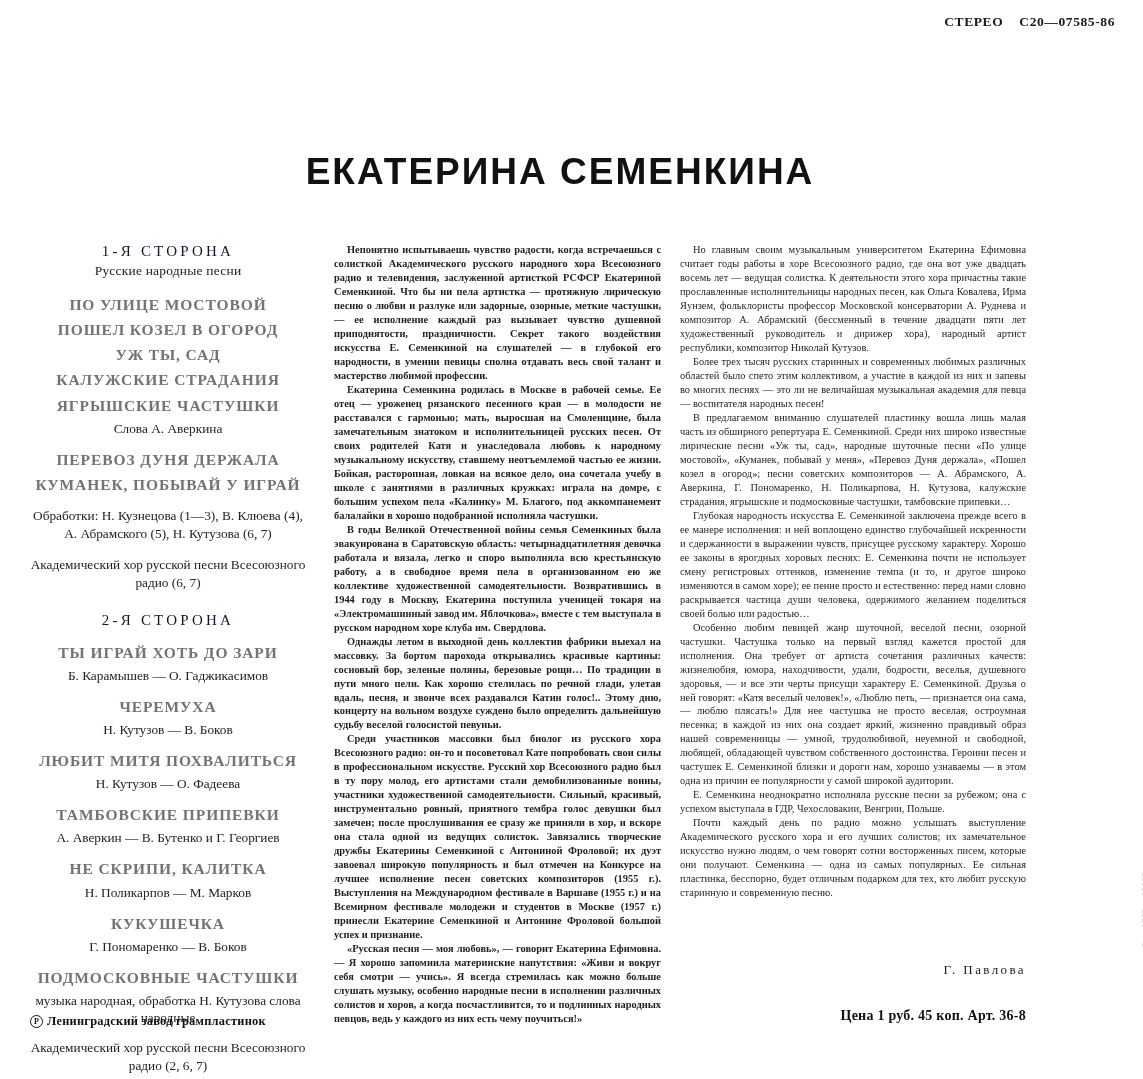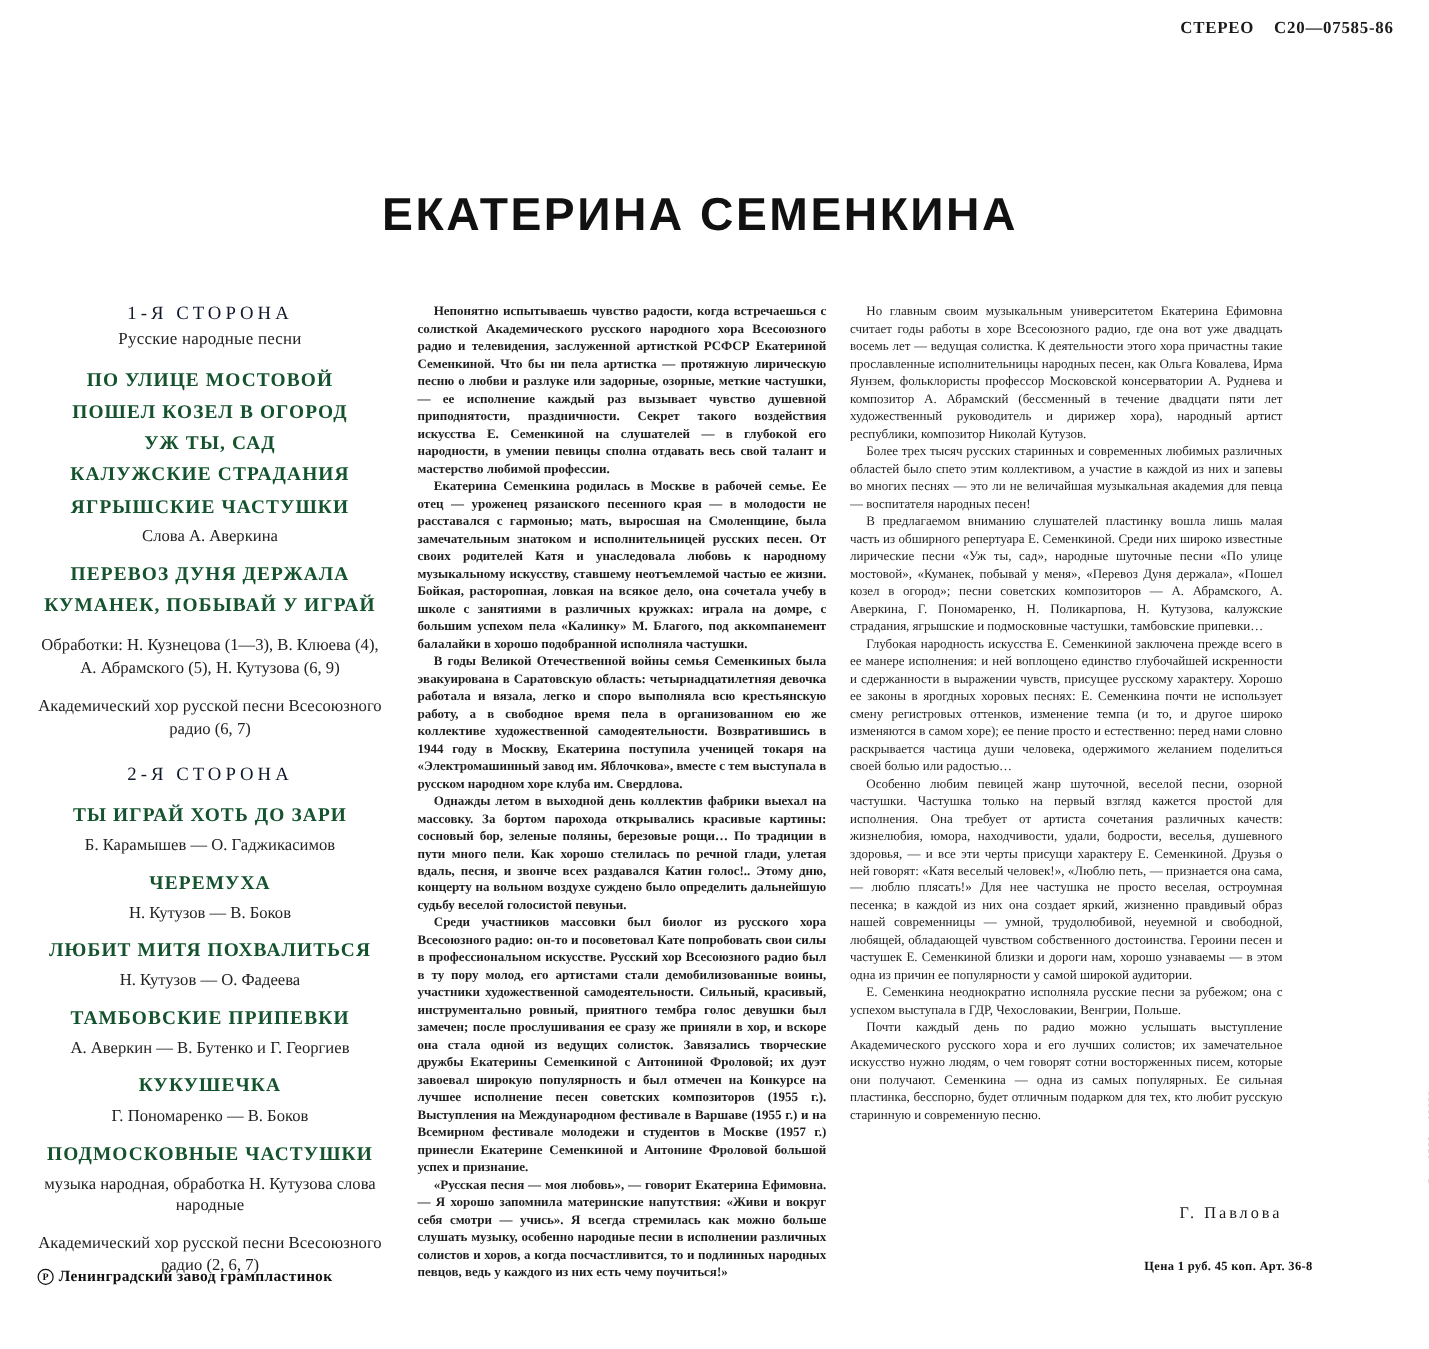--- a/index.html
+++ b/index.html
@@ -78,21 +78,21 @@
     color: #222;
     letter-spacing: 0.2px;
   }
   .track-title {
     font-family: "Liberation Serif", "DejaVu Serif", serif;
     font-weight: bold;
     font-size: 15.5px;
     letter-spacing: 0.9px;
     margin: 0 0 4px 0;
     line-height: 1.30;
-    color: #14532d;
+    color: #737373;
   }
   .track-credit {
     font-size: 13.3px;
     margin: 0 0 3px 0;
     line-height: 1.28;
     color: #222;
   }
   .track-group { margin-bottom: 13px; }
   .track-group.tight { margin-bottom: 5px; }
   .arrangers {
@@ -135,25 +135,25 @@
     left: 680px;
     width: 346px;
     text-align: right;
     font-size: 13px;
     letter-spacing: 2.4px;
     color: #1a1a1a;
   }
   .price-line {
     position: absolute;
     top: 1008px;
-    left: 704px;
+    left: 680px;
     width: 346px;
     text-align: right;
     font-weight: bold;
-    font-size: 10px;
+    font-size: 14px;
     letter-spacing: 0.25px;
     color: #111;
   }
   .plant-line {
     position: absolute;
     top: 1014px;
     left: 30px;
     font-weight: bold;
     font-size: 12.4px;
     letter-spacing: 0.25px;
@@ -218,40 +218,44 @@
       <div class="track-title">ЯГРЫШСКИЕ ЧАСТУШКИ</div>
       <div class="track-credit">Слова А. Аверкина</div>
     </div>
     <div class="track-group tight">
       <div class="track-title">ПЕРЕВОЗ ДУНЯ ДЕРЖАЛА</div>
     </div>
     <div class="track-group tight">
       <div class="track-title">КУМАНЕК, ПОБЫВАЙ У ИГРАЙ</div>
     </div>
 
-    <div class="arrangers">Обработки: Н. Кузнецова (1—3), В. Клюева (4), А. Абрамского (5), Н. Кутузова (6, 9)</div>
+    <div class="arrangers">Обработки: Н. Кузнецова (1—3), В. Клюева (4), А. Абрамского (5), Н. Кутузова (6, 7)</div>
     <div class="choir-note">Академический хор русской песни Всесоюзного радио (6, 7)</div>
 
     <div class="side-heading second">2-Я СТОРОНА</div>
 
     <div class="track-group">
       <div class="track-title">ТЫ ИГРАЙ ХОТЬ ДО ЗАРИ</div>
       <div class="track-credit">Б. Карамышев — О. Гаджикасимов</div>
     </div>
     <div class="track-group">
       <div class="track-title">ЧЕРЕМУХА</div>
       <div class="track-credit">Н. Кутузов — В. Боков</div>
     </div>
     <div class="track-group">
       <div class="track-title">ЛЮБИТ МИТЯ ПОХВАЛИТЬСЯ</div>
       <div class="track-credit">Н. Кутузов — О. Фадеева</div>
     </div>
     <div class="track-group">
       <div class="track-title">ТАМБОВСКИЕ ПРИПЕВКИ</div>
       <div class="track-credit">А. Аверкин — В. Бутенко и Г. Георгиев</div>
+    </div>
+    <div class="track-group">
+      <div class="track-title">НЕ СКРИПИ, КАЛИТКА</div>
+      <div class="track-credit">Н. Поликарпов — М. Марков</div>
     </div>
     <div class="track-group">
       <div class="track-title">КУКУШЕЧКА</div>
       <div class="track-credit">Г. Пономаренко — В. Боков</div>
     </div>
     <div class="track-group">
       <div class="track-title">ПОДМОСКОВНЫЕ ЧАСТУШКИ</div>
       <div class="track-credit">музыка народная, обработка Н. Кутузова слова народные</div>
     </div>
 

